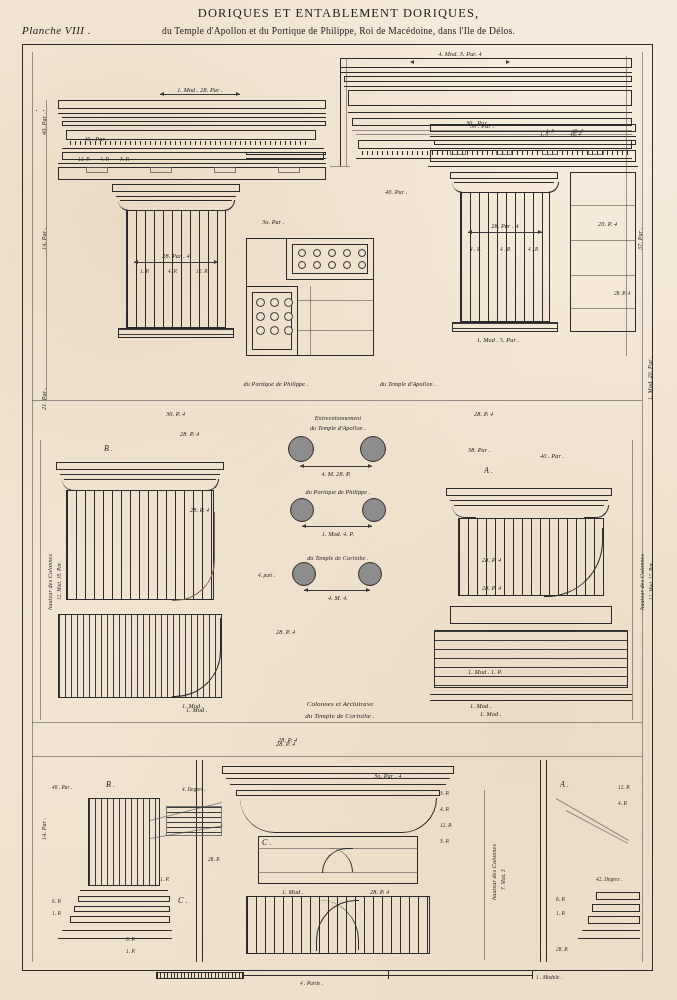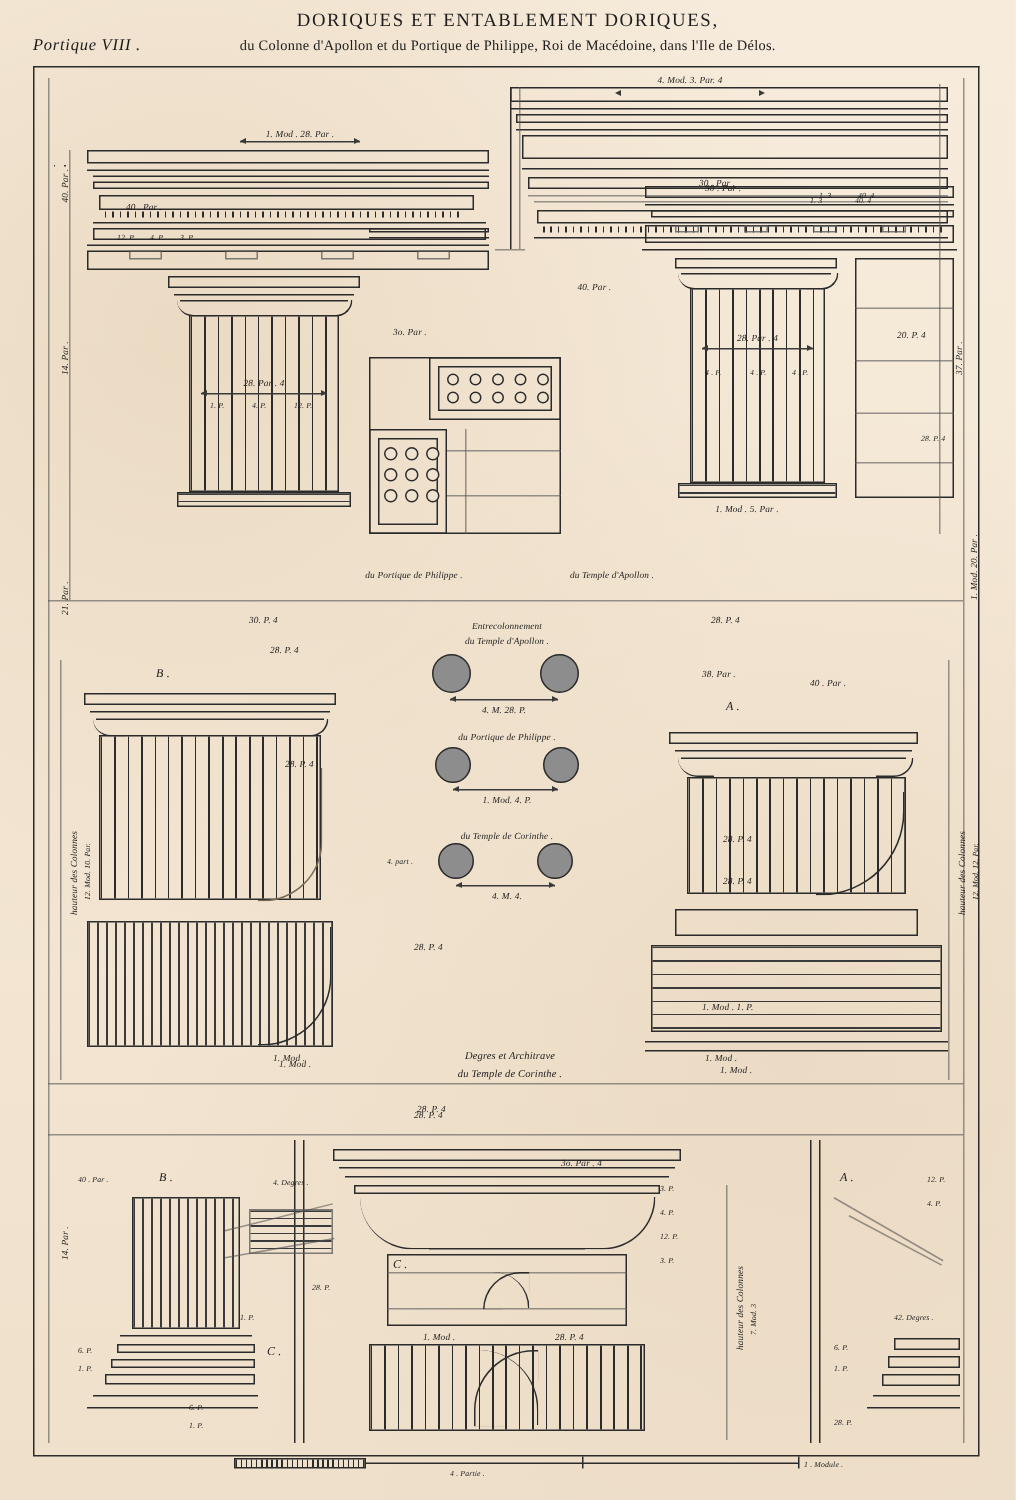--- a/index.html
+++ b/index.html
@@ -174,22 +174,22 @@
       #3a3a3a 0px, #3a3a3a 1px,
       rgba(0,0,0,0) 1px, rgba(0,0,0,0) 7px);
   }
 </style>
 </head>
 <body>
 
 <div id="plate">
 
   <div class="title-main">DORIQUES ET ENTABLEMENT DORIQUES,</div>
-  <div class="title-sub">du Colonne d'Apollon et du Portique de Philippe, Roi de Macédoine, dans l'Ile de Délos.</div>
-  <div class="plate-no">Portique VIII .</div>
+  <div class="title-sub">du Temple d'Apollon et du Portique de Philippe, Roi de Macédoine, dans l'Ile de Délos.</div>
+  <div class="plate-no">Planche VIII .</div>
 
   <div class="ink vline" style="left:22px; top:44px; height:926px;"></div>
   <div class="ink vline" style="left:652px; top:44px; height:926px;"></div>
   <div class="ink hline" style="left:22px; top:44px; width:631px;"></div>
   <div class="ink hline" style="left:22px; top:970px; width:631px;"></div>
 
   <div class="ink vline hair" style="left:32px; top:52px; height:910px;"></div>
   <div class="ink vline hair" style="left:642px; top:52px; height:910px;"></div>
 
   <div class="ink hline hair" style="left:32px; top:400px; width:610px;"></div>
@@ -425,21 +425,21 @@
   <div class="cap" style="left:482px; top:584px;">28. P. 4</div>
   <div class="cap" style="left:468px; top:668px;">1. Mod . 1. P.</div>
   <div class="cap" style="left:480px; top:710px;">1. Mod .</div>
   <div class="cap" style="left:474px; top:410px;">28. P. 4</div>
   <div class="cap" style="left:540px; top:452px;">40 . Par .</div>
 
   <div class="cap rot" style="left:638px; top:610px;">hauteur des Colonnes</div>
   <div class="cap rot tiny" style="left:648px; top:600px;">12. Mod. 12. Par.</div>
   <div class="ink vline hair" style="left:632px; top:440px; height:280px;"></div>
 
-  <div class="cap c big" style="left:340px; top:700px;">Degres et Architrave</div>
+  <div class="cap c big" style="left:340px; top:700px;">Colonnes et Architrave</div>
   <div class="cap c big" style="left:340px; top:712px;">du Temple de Corinthe .</div>
   <div class="cap" style="left:182px; top:702px;">1. Mod .</div>
   <div class="cap" style="left:470px; top:702px;">1. Mod .</div>
   <div class="cap" style="left:278px; top:736px;">28. P. 4</div>
 
   <div>
     <div class="cap label-letter" style="left:106px; top:780px;">B .</div>
     <div class="ink box" style="left:88px; top:798px; width:72px; height:88px;"></div>
     <div class="ink flutes-fine" style="left:89px; top:799px; width:70px; height:86px;"></div>
     <div class="ink hline" style="left:80px; top:890px; width:88px;"></div>

